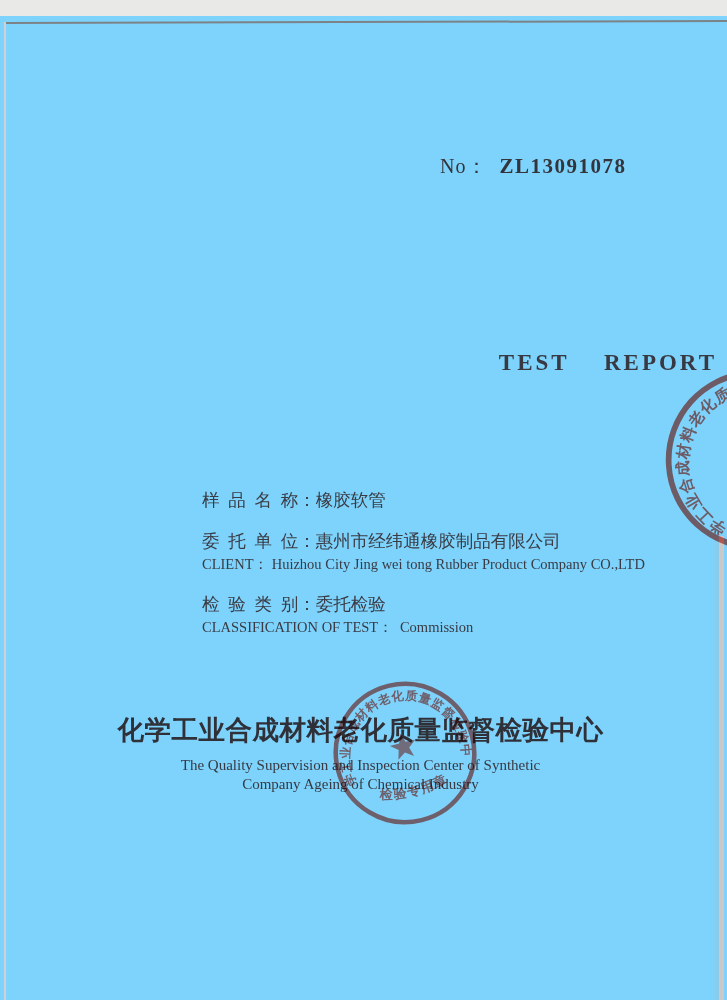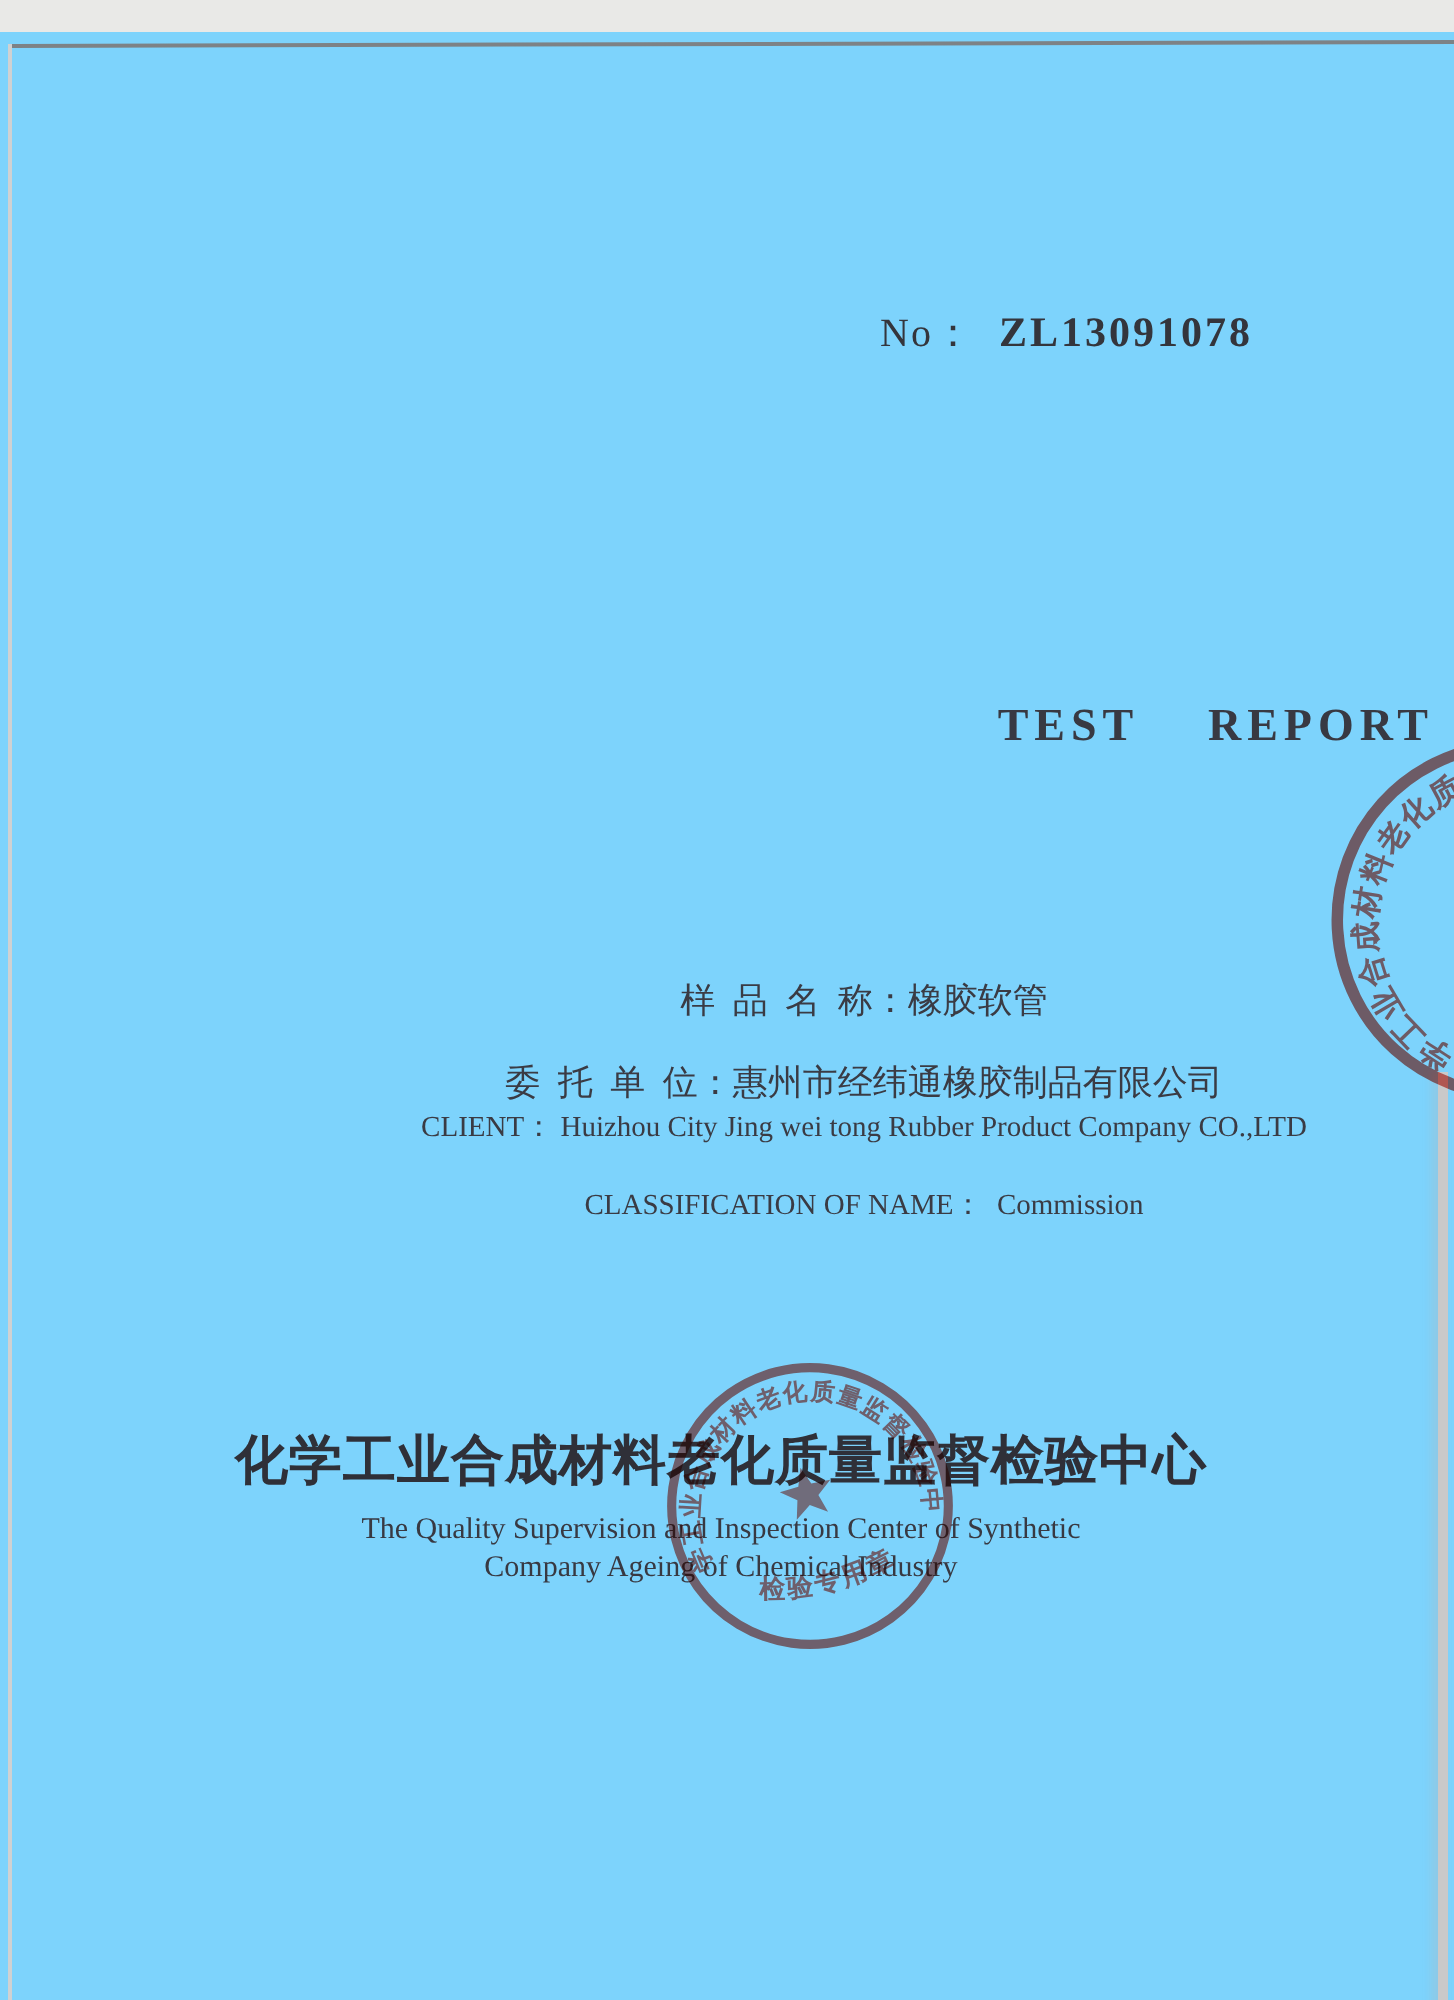--- a/index.html
+++ b/index.html
@@ -68,21 +68,20 @@
     font-size: 23px;
     font-weight: bold;
     letter-spacing: 3px;
     word-spacing: 26px;
     color: #383942;
   }
   .info-block {
     position: absolute;
     top: 472px; left: 202px;
     width: 460px;
-    text-align: center;
   }
   .info-group { margin-bottom: 17px; }
   .zh-line {
     font-size: 17.5px;
     line-height: 24px;
     color: #3a3b44;
     white-space: pre-wrap;
     margin: 0;
   }
   .en-line {
@@ -163,21 +162,22 @@
     <div class="info-group">
       <p class="zh-line"><span>样  品  名  称：</span><span>橡胶软管</span></p>
     </div>
 
     <div class="info-group">
       <p class="zh-line"><span>委  托  单  位：</span><span>惠州市经纬通橡胶制品有限公司</span></p>
       <p class="en-line"><span>CLIENT：</span><span> Huizhou City Jing wei tong Rubber Product Company CO.,LTD</span></p>
     </div>
 
     <div class="info-group">
-      <p class="en-line"><span>CLASSIFICATION OF NAME：</span><span>  Commission</span></p>
+      <p class="zh-line"><span>检  验  类  别：</span><span>委托检验</span></p>
+      <p class="en-line"><span>CLASSIFICATION OF TEST：</span><span>  Commission</span></p>
     </div>
 
   </div>
 
   <div class="org-block">
     <p class="org-zh">化学工业合成材料老化质量监督检验中心</p>
     <p class="org-en">The Quality Supervision and Inspection Center of Synthetic</p>
     <p class="org-en">Company Ageing of Chemical Industry</p>
   </div>
 

